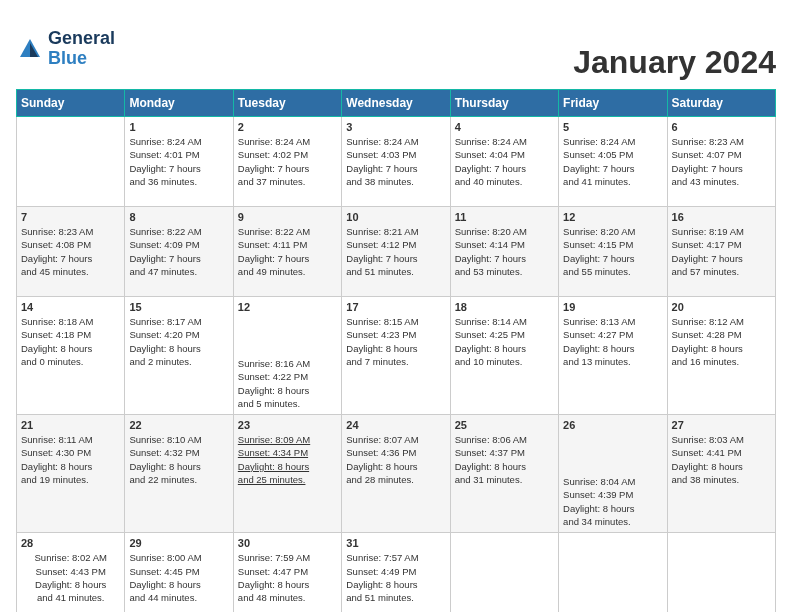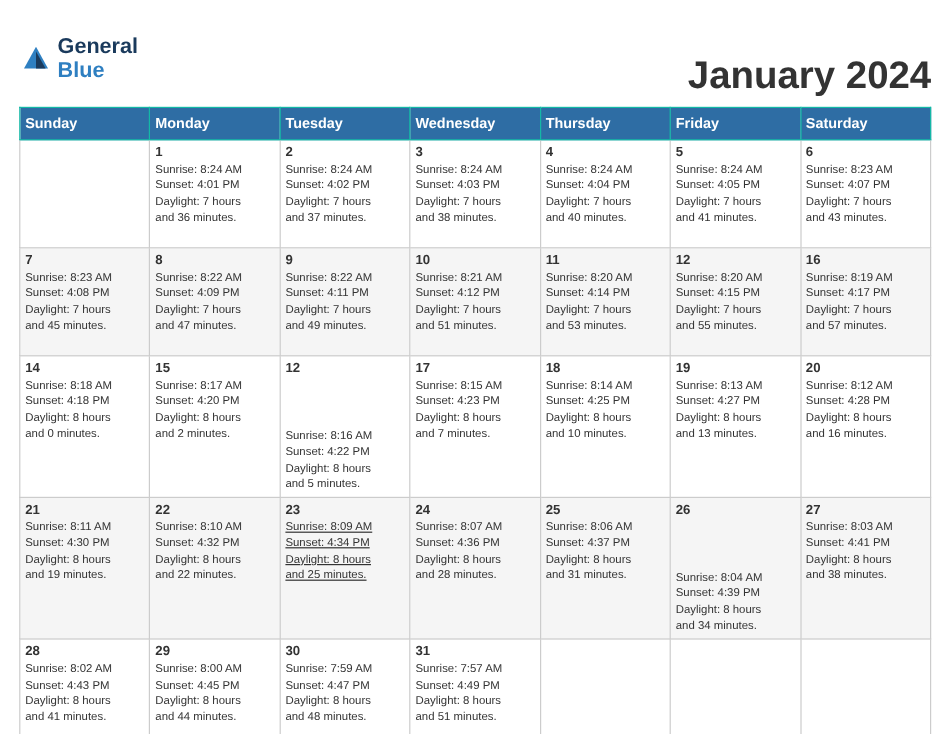--- a/index.html
+++ b/index.html
@@ -313,21 +313,21 @@
           <span class="day-number">27</span>
           <div class="day-info" style="white-space: pre-line;">Sunrise: 8:03 AM
 Sunset: 4:41 PM
 Daylight: 8 hours
 and 38 minutes.</div>
         </td>
       </tr>
       <tr>
         <td>
           <span class="day-number">28</span>
-          <div class="day-info" style="white-space: pre-line;">Sunrise: 8:02 AM
+          <div class="day-info" style="white-space: pre-line; text-align: center;">Sunrise: 8:02 AM
 Sunset: 4:43 PM
 Daylight: 8 hours
 and 41 minutes.</div>
         </td>
         <td>
           <span class="day-number">29</span>
           <div class="day-info" style="white-space: pre-line;">Sunrise: 8:00 AM
 Sunset: 4:45 PM
 Daylight: 8 hours
 and 44 minutes.</div>

